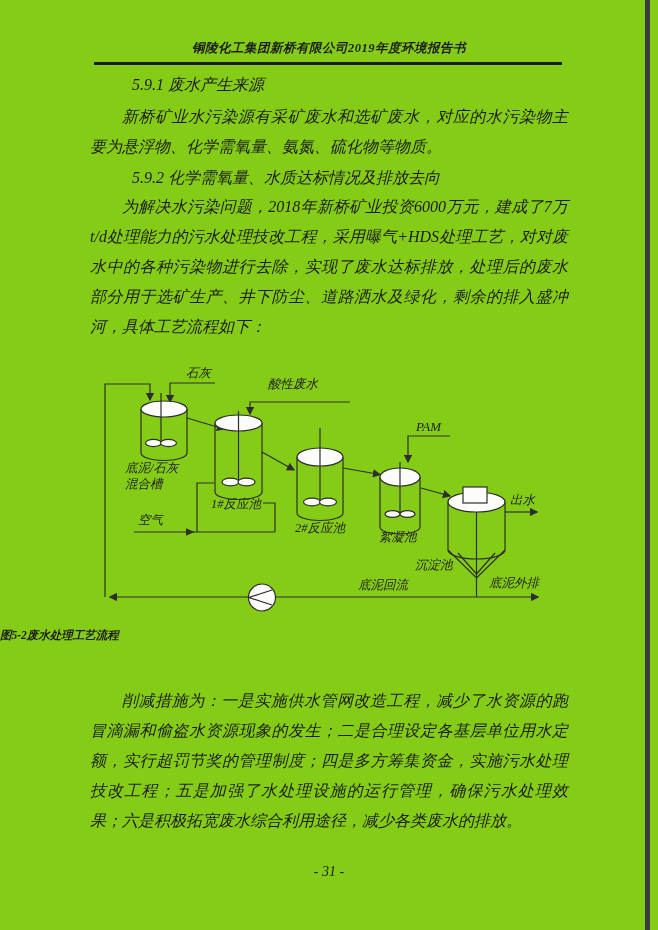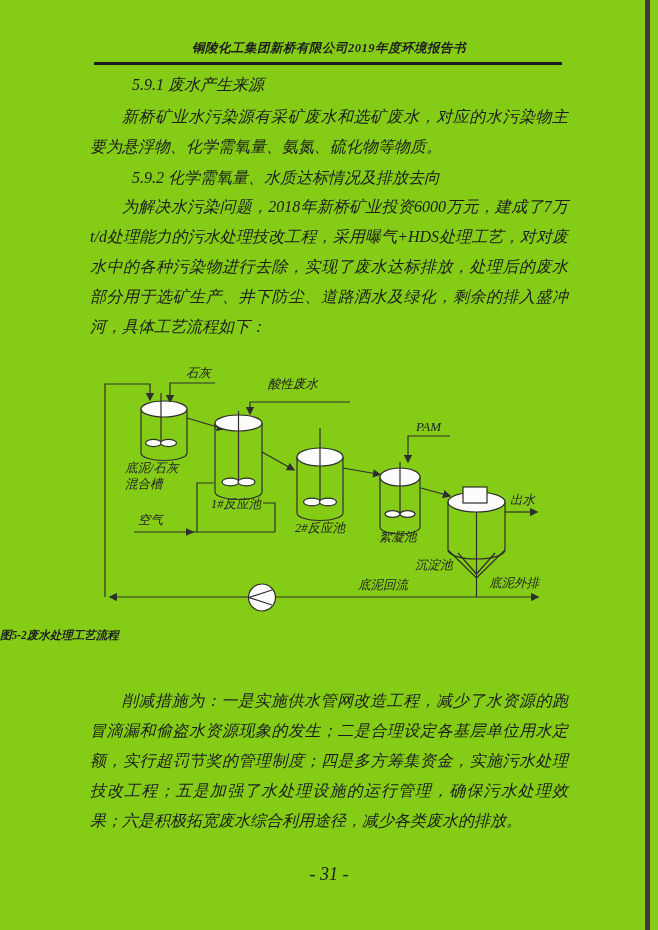--- a/index.html
+++ b/index.html
@@ -21,21 +21,21 @@
   .h-sec.h2 { top:163px; }
   .h-sec.h3 { top:653px; }
   .para {
     position:absolute; left:90px; width:478px;
     font-size:16px; line-height:30px; text-align:justify; text-indent:32px;
   }
   .para.p1 { top:102px; }
   .para.p2 { top:192px; }
   .para.p3 { top:686px; }
   .caption { position:absolute; top:628px; left:0; width:100%; text-align:left; font-size:11.5px; font-weight:bold; }
-  .pagenum { position:absolute; top:864px; left:0; width:100%; text-align:center; font-size:18px; }
+  .pagenum { position:absolute; top:864px; left:0; width:100%; text-align:center; font-size:14px; }
   .diagram { position:absolute; left:80px; top:362px; width:520px; height:263px; }
   .diagram svg { position:absolute; left:0; top:0; }
   .dlabel { position:absolute; font-size:12.5px; line-height:15px; color:#222; white-space:nowrap; }
   .dlabel.lime  { left:80px;  top:4px;margin-left:26px; }
   .dlabel.acid  { left:188px; top:15px;text-align:right; }
   .dlabel.pam   { left:336px; top:57px; font-size:13px; }
   .dlabel.air   { left:58px;  top:151px; }
   .dlabel.mix   { left:45px;  top:99px; width:80px; white-space:normal; line-height:15.5px; }
   .dlabel.r1    { left:131px; top:135px; }
   .dlabel.r2    { left:215px; top:159px; }

